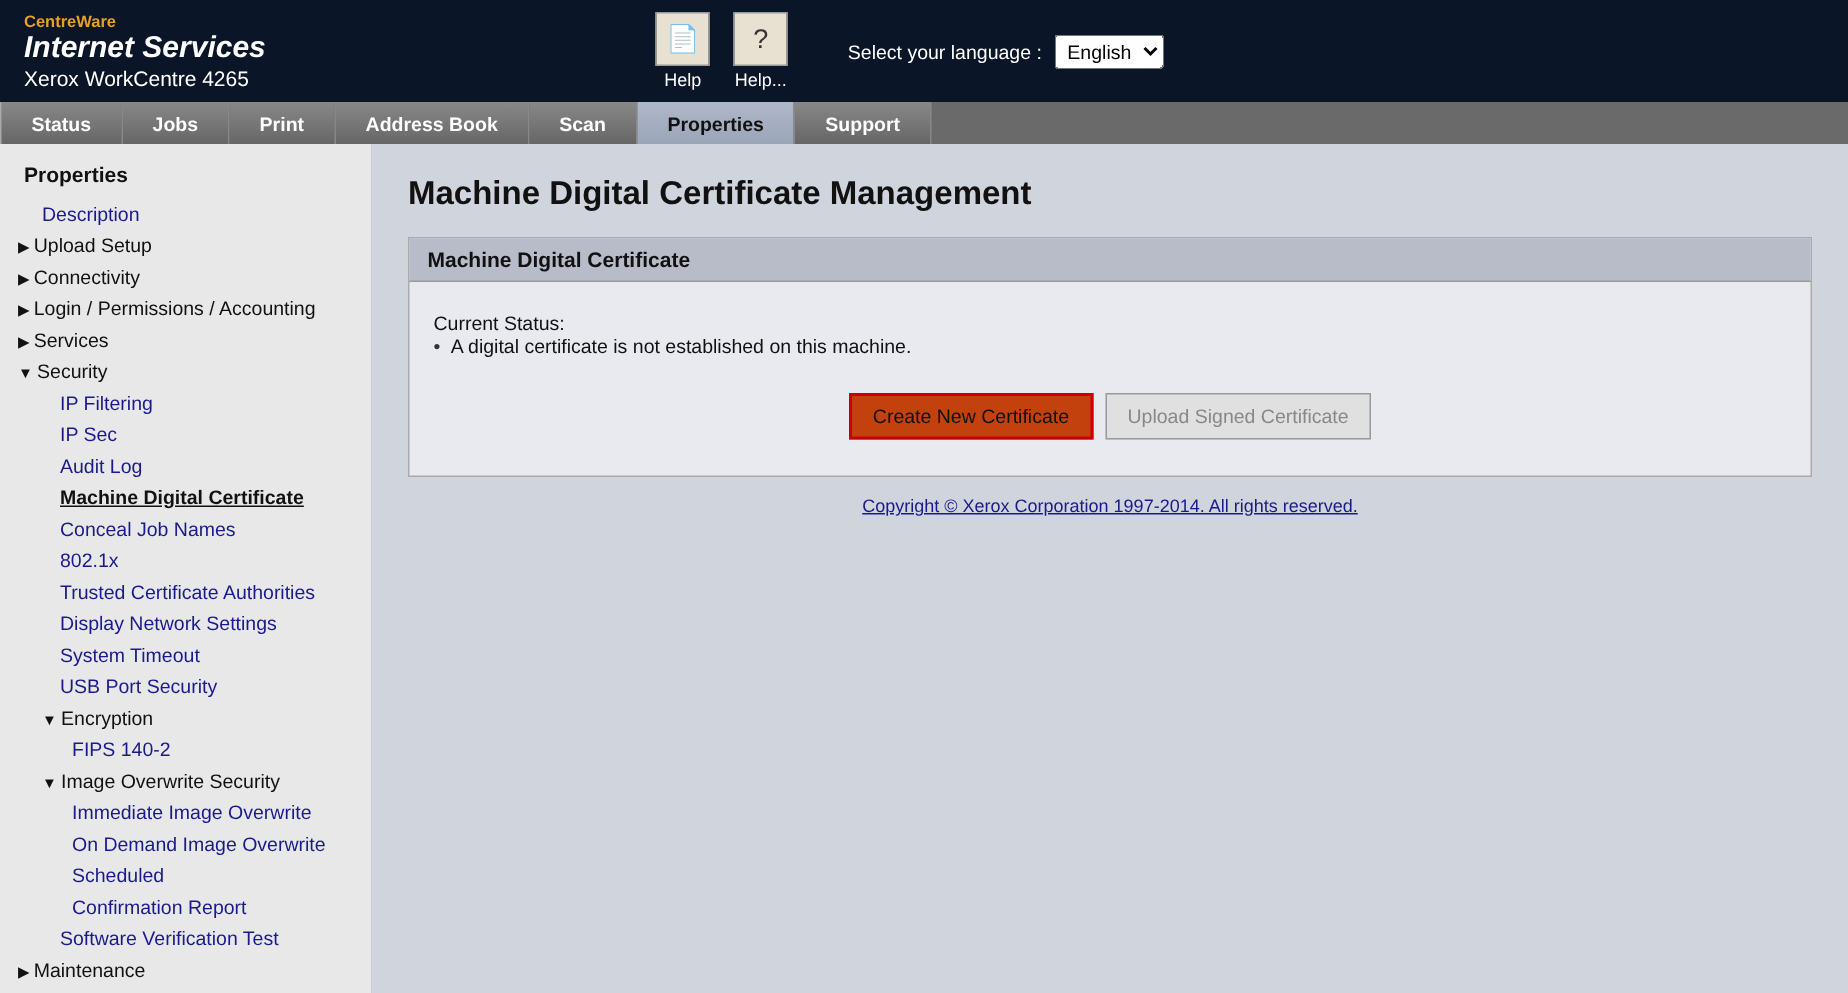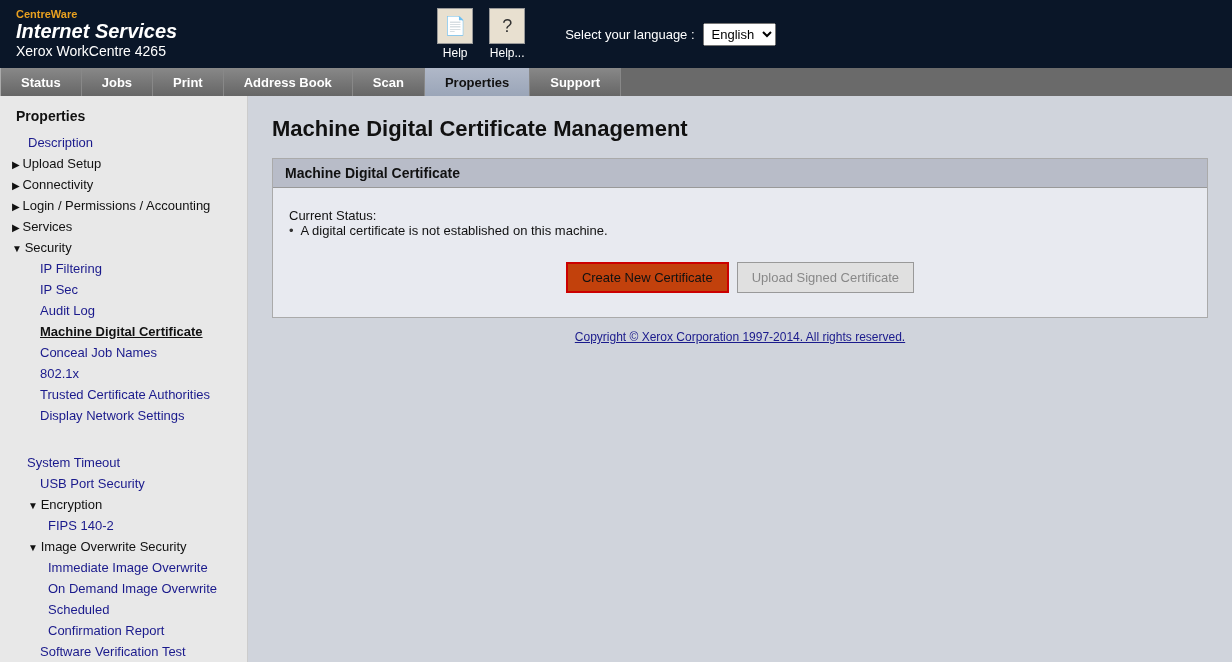--- a/index.html
+++ b/index.html
@@ -2,20 +2,21 @@
 <html><head>
   <meta charset="utf-8">
   <style>
     * { margin: 0; padding: 0; box-sizing: border-box; }
     body { font-family: Arial, sans-serif; font-size: 13px; background: #c8c8c8; width: 1232px; min-height: 662px; }
 
     
     .header {
       background: #0a1628;
       display: flex;
+      align-items: center;
       padding: 8px 16px;
       height: 68px;
     }
     .logo-area {
       display: flex;
       flex-direction: column;
       color: white;
     }
     .logo-centreware {
       color: #e8a020;
@@ -301,21 +302,21 @@
     <div class="sidebar-group expanded">Security</div>
 
     <div class="sidebar-subitem" style="padding-left:40px;">IP Filtering</div>
     <div class="sidebar-subitem" style="padding-left:40px;">IP Sec</div>
     <div class="sidebar-subitem" style="padding-left:40px;">Audit Log</div>
     <div class="sidebar-subitem active" style="padding-left:40px;">Machine Digital Certificate</div>
     <div class="sidebar-subitem" style="padding-left:40px;">Conceal Job Names</div>
     <div class="sidebar-subitem" style="padding-left:40px;">802.1x</div>
     <div class="sidebar-subitem" style="padding-left:40px;">Trusted Certificate Authorities</div>
     <div class="sidebar-subitem" style="padding-left:40px;">Display Network Settings</div>
-    <div class="sidebar-subitem" style="padding-left:27px;margin-top:26px;">System Timeout</div>
+    <div class="sidebar-subitem" style="padding-left:40px;">System Timeout</div>
     <div class="sidebar-subitem" style="padding-left:40px;">USB Port Security</div>
 
     <div class="sidebar-subgroup expanded">Encryption</div>
     <div class="sidebar-subsubitem">FIPS 140-2</div>
 
     <div class="sidebar-subgroup expanded">Image Overwrite Security</div>
     <div class="sidebar-subsubitem">Immediate Image Overwrite</div>
     <div class="sidebar-subsubitem">On Demand Image Overwrite</div>
     <div class="sidebar-subsubitem">Scheduled</div>
     <div class="sidebar-subsubitem">Confirmation Report</div>

